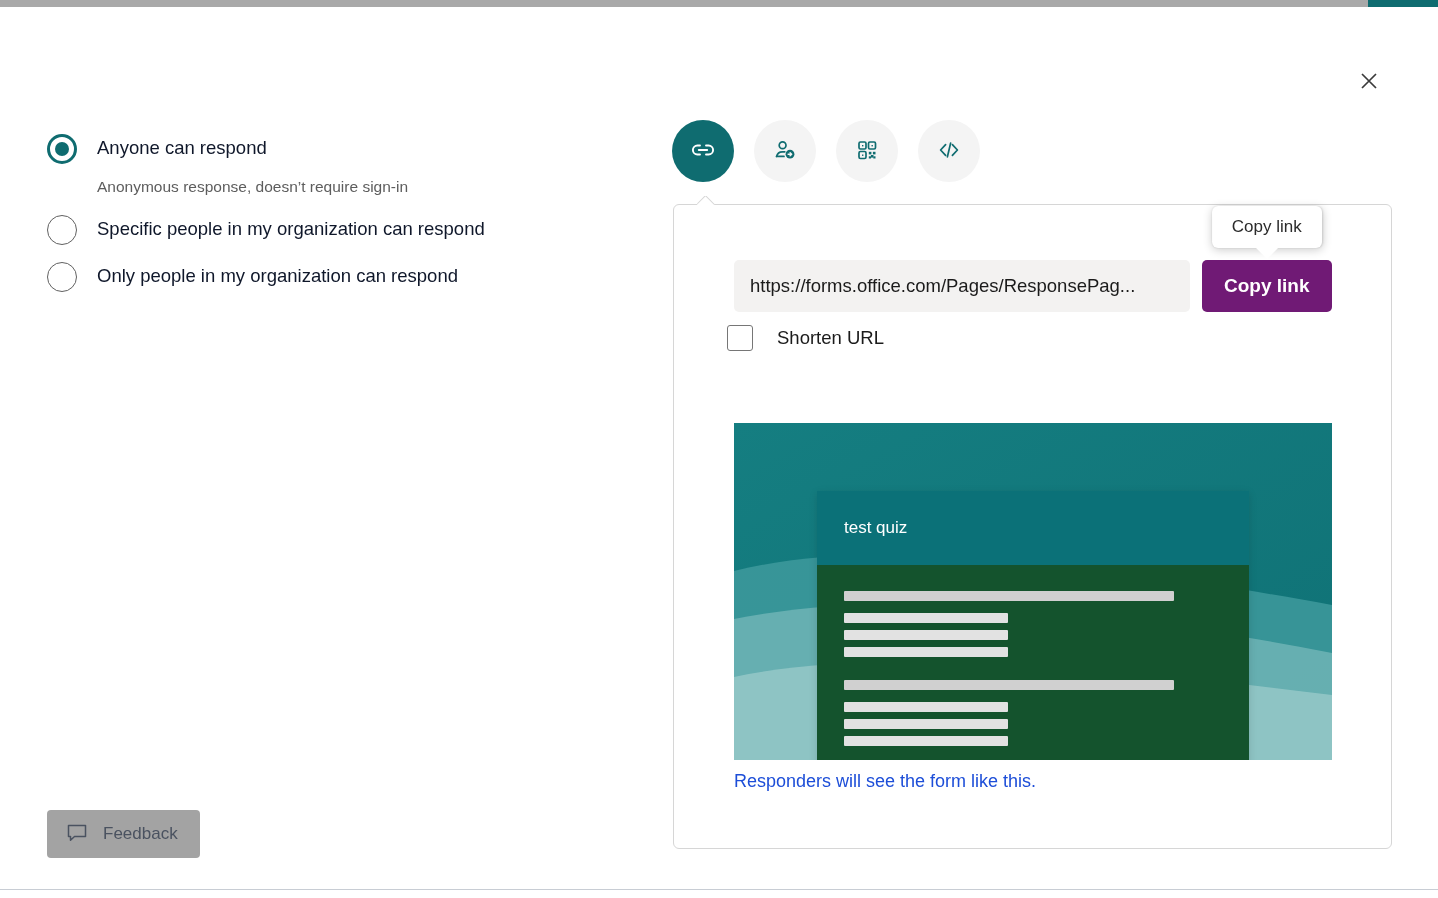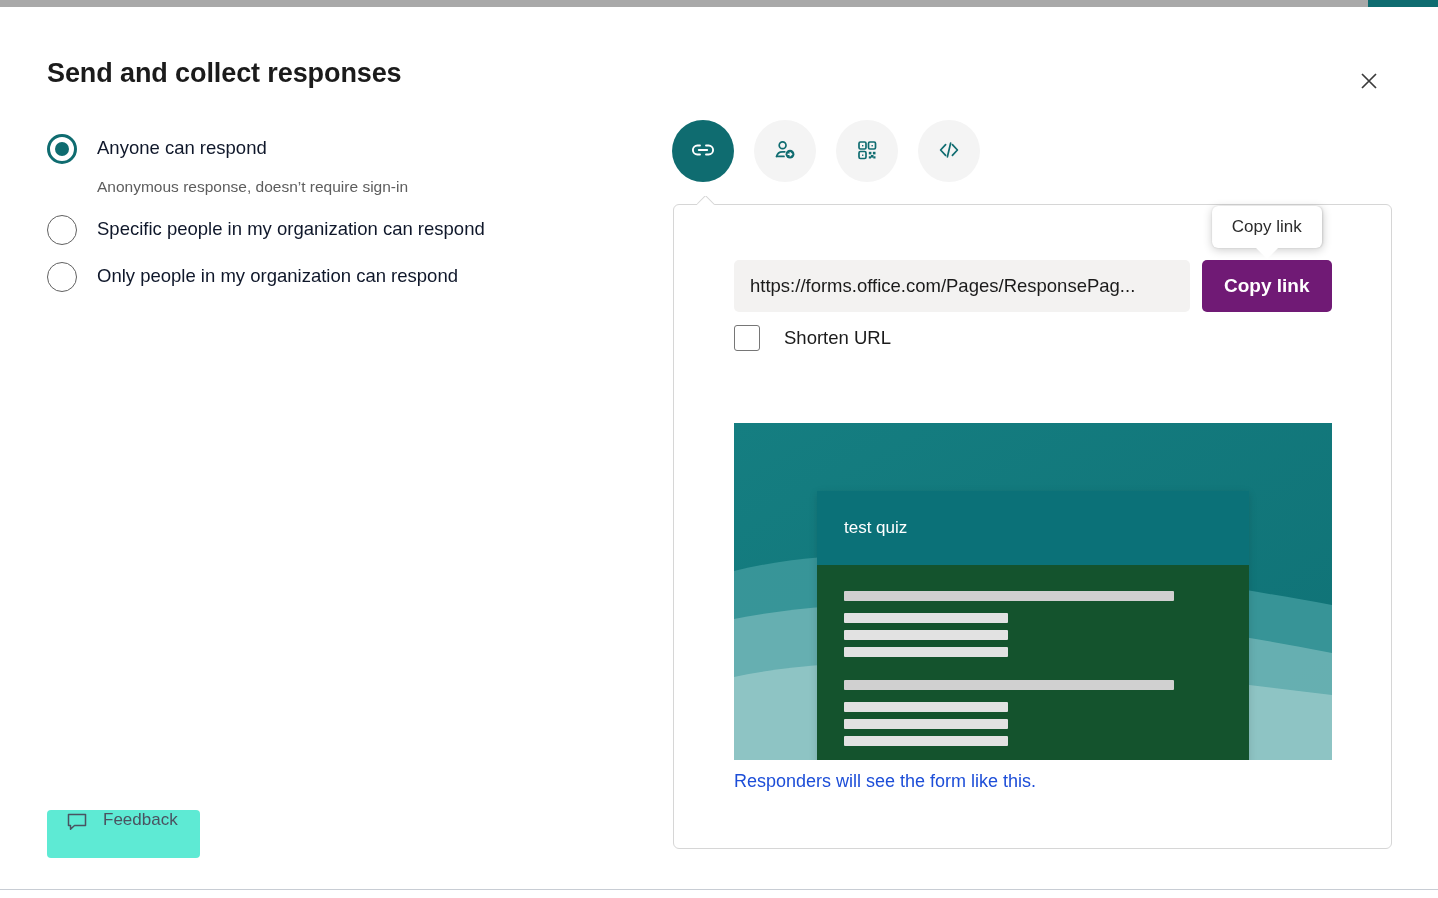--- a/index.html
+++ b/index.html
@@ -120,24 +120,25 @@
     text-align: center;
   }
 
   
   .feedback-button {
     position: absolute;
     left: 47px;
     top: 802px;
     height: 48px;
     padding: 0 22px 0 18px;
-    background: #5eead4;
+    background: #a3a3a3;
     border: none;
     border-radius: 4px;
     display: flex;
+    align-items: center;
     gap: 14px;
     cursor: pointer;
   }
   .feedback-label {
     font-size: 17px;
     color: #4a5260;
   }
 
   
   .share-tabs {
@@ -253,21 +254,21 @@
     left: 50%;
     transform: translateX(-50%);
     border-left: 11px solid transparent;
     border-right: 11px solid transparent;
     border-top: 11px solid #ffffff;
   }
 
   .shorten-row {
     position: absolute;
     top: 120px;
-    left: 60px;
+    left: 53px;
     display: flex;
     align-items: center;
     cursor: pointer;
   }
   .checkbox {
     width: 26px;
     height: 26px;
     border: 1.6px solid #767676;
     border-radius: 3px;
     background: #ffffff;
@@ -332,21 +333,20 @@
 </style>
 </head>
 <body>
 
 <div class="top-strip">
   <div class="top-strip-accent"></div>
 </div>
 
 <div class="dialog">
 
-  <div class="dialog-title">Send and collect responses</div>
 
   <button class="close-button">
     <span>
       <svg width="22" height="22" viewBox="0 0 22 22" aria-hidden="true">
         <path d="M4 4 L18 18 M18 4 L4 18" stroke="#3b3b3b" stroke-width="1.7" fill="none"></path>
       </svg>
     </span>
   </button>
 
   <div class="options">

